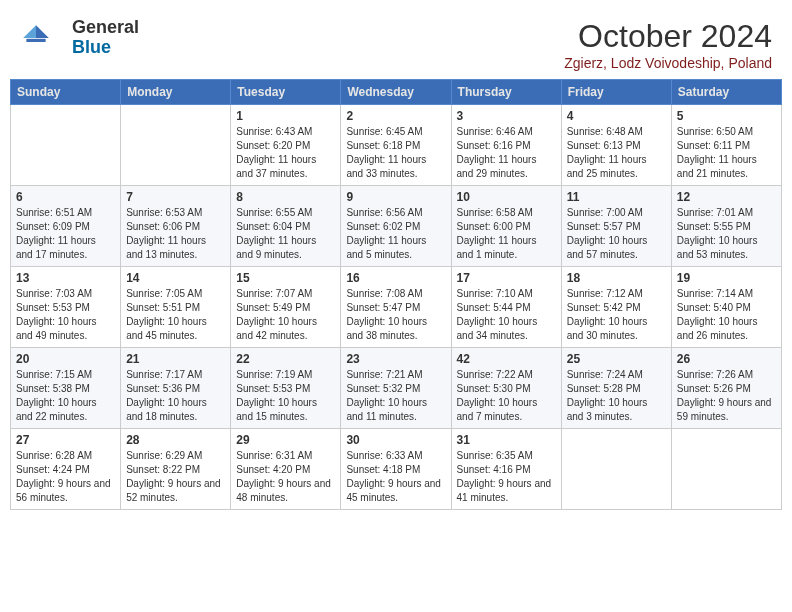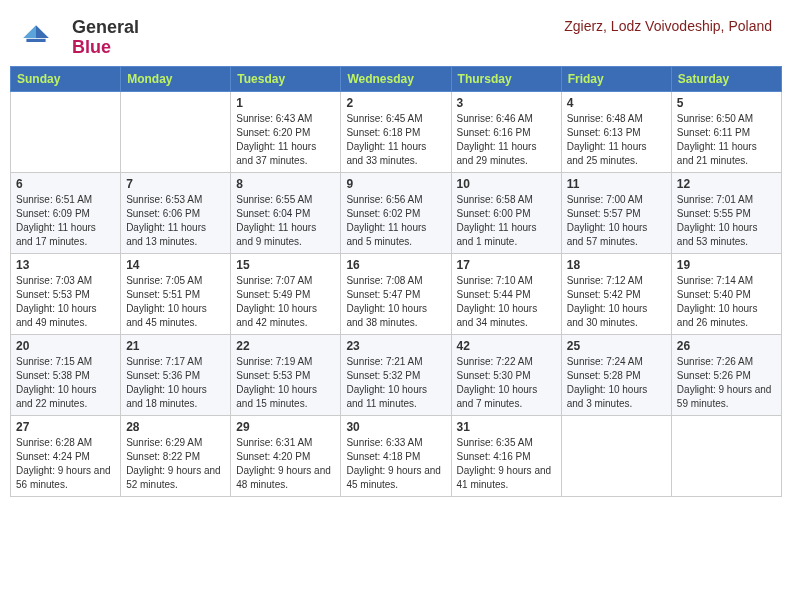--- a/index.html
+++ b/index.html
@@ -20,21 +20,21 @@
       display: flex;
       align-items: center;
       gap: 20px;
     }
     .logo-text {
       font-size: 18px;
       font-weight: bold;
       color: #333;
       line-height: 1.1;
     }
-    .logo-text .blue { color: #be185d; }
+    .logo-text .blue { color: #0369a1; }
     .logo-icon {
       width: 32px;
       height: 32px;
     }
     .title-area {
       text-align: right;
     }
     .month-title {
       font-size: 32px;
       font-weight: normal;
@@ -44,21 +44,21 @@
       font-size: 14px;
       color: #7f1d1d;
     }
     .calendar {
       width: 100%;
       border-collapse: collapse;
       margin-top: 4px;
     }
     .calendar th {
       background: #3a6db5;
-      color: #bef264;
+      color: #e5e5e5;
       font-size: 12px;
       font-weight: bold;
       padding: 5px 6px;
       text-align: left;
       border: 1px solid #5588cc;
     }
     .calendar td {
       border: 1px solid #ccc;
       vertical-align: top;
       padding: 4px 5px;
@@ -95,20 +95,21 @@
       <polygon points="20,4 36,20 20,20" fill="#3a6db5"></polygon>
       <polygon points="20,4 4,20 20,20" fill="#5ba3d9"></polygon>
       <rect x="8" y="21" width="24" height="4" fill="#3a6db5"></rect>
     </svg>
     <div class="logo-text">
       <div>General</div>
       <div class="blue">Blue</div>
     </div>
   </div>
   <div class="title-area">
+    <div class="month-title">October 2024</div>
     <div class="subtitle">Zgierz, Lodz Voivodeship, Poland</div>
   </div>
 </div>
 
 <table class="calendar">
   <thead>
     <tr>
     <th>Sunday</th>
         <th>Monday</th>
         <th>Tuesday</th>

